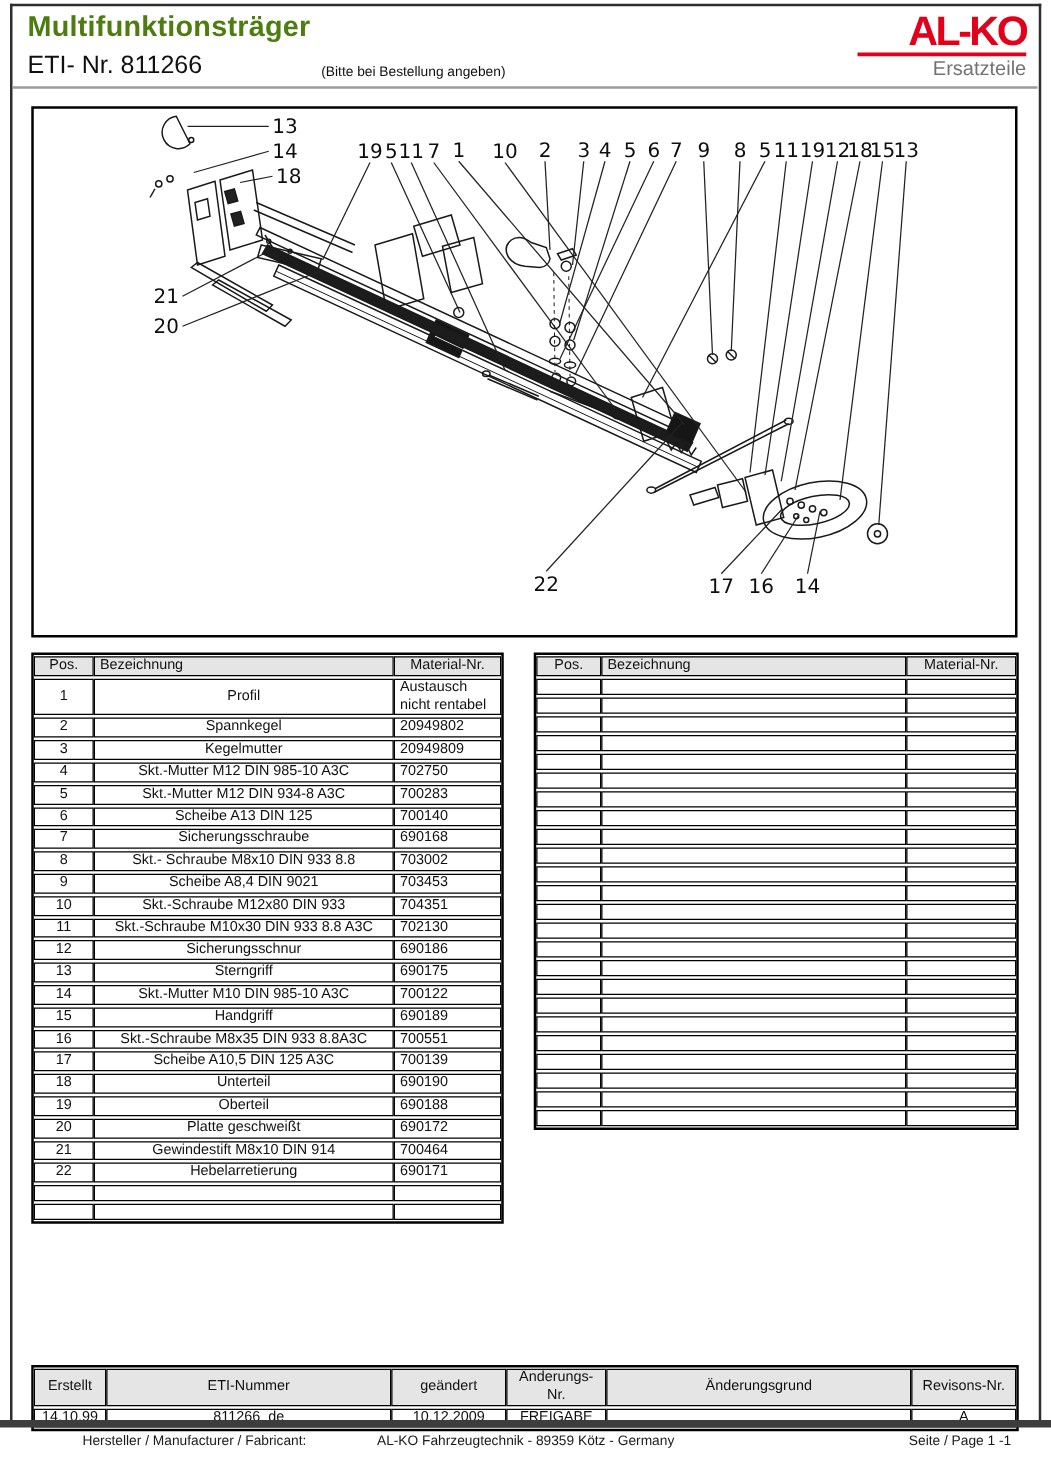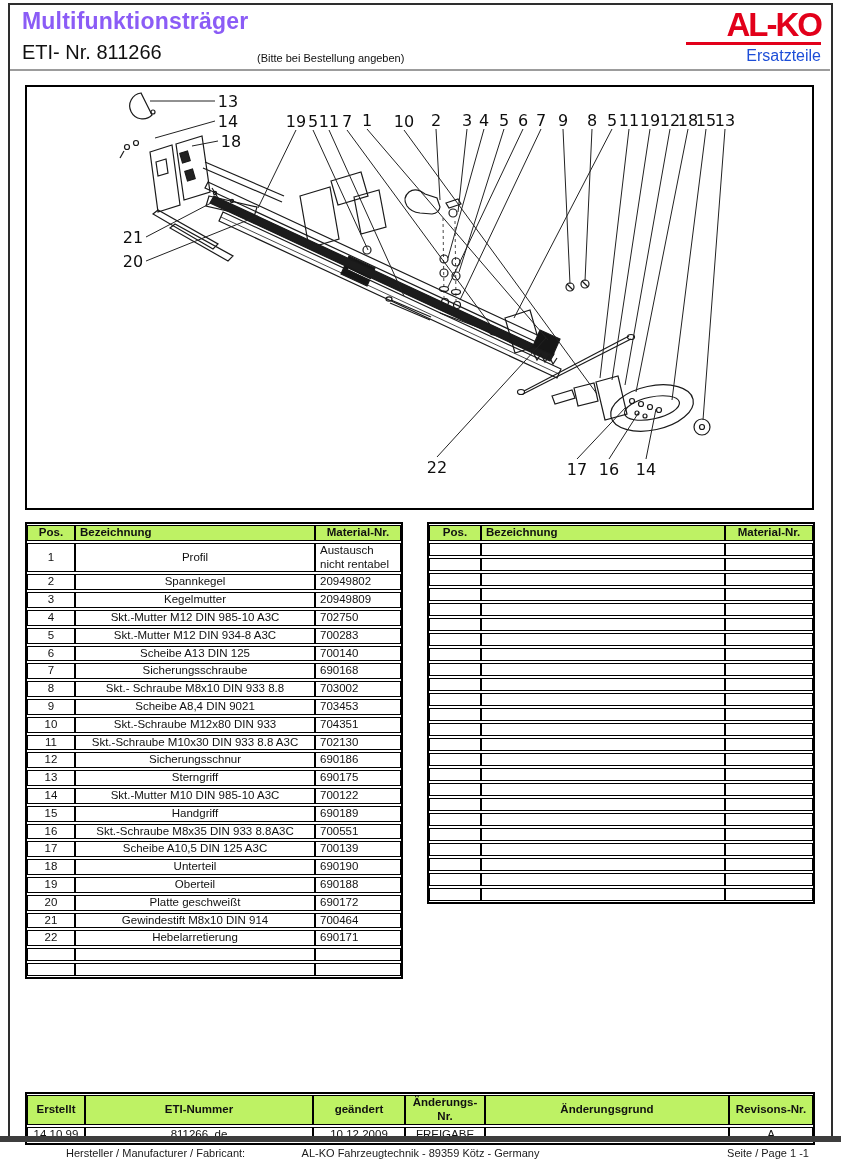--- a/index.html
+++ b/index.html
@@ -1,37 +1,37 @@
 <!DOCTYPE html>
 <html><head>
 <meta charset="utf-8">
 <style>
   html,body{margin:0;padding:0;}
   body{width:841px;height:1166px;position:relative;background:#fff;
        font-family:"Liberation Sans",sans-serif;color:#111;overflow:hidden;}
   .page-frame{position:absolute;left:8px;top:3px;width:821px;height:1133px;
        border-left:2px solid #2e2e2e;border-right:2px solid #2e2e2e;border-top:2px solid #2e2e2e;}
-  .title{position:absolute;left:22px;top:8px;font-size:23px;font-weight:bold;color:#8b5cf6;letter-spacing:.2px;}
+  .title{position:absolute;left:22px;top:8px;font-size:23px;font-weight:bold;color:#4d7c0f;letter-spacing:.2px;}
   .eti{position:absolute;left:22px;top:41px;font-size:20px;color:#101010;}
   .order-note{position:absolute;left:241px;top:52px;font-size:11px;color:#101010;margin-left:16px;}
   .logo{position:absolute;right:20px;top:8px;width:135px;text-align:right;}
   .logo .brand{font-size:33px;font-weight:800;color:#e2001a;letter-spacing:-2px;line-height:1;display:block;}
   .logo .bar{display:block;height:3px;background:#e2001a;margin:1px 0 2px 0;}
-  .logo .sub{font-size:16px;color:#1d4ed8;display:block;}
+  .logo .sub{font-size:16px;color:#737373;display:block;}
   .header-rule{position:absolute;left:10px;top:69px;width:820px;height:2px;background:#9c9c9c;}
   .diagram-box{position:absolute;left:25px;top:85px;width:789px;height:425px;border:2px solid #000;box-sizing:border-box;background:#fff;}
   #overlay-svg{position:absolute;left:0;top:0;width:841px;height:1166px;pointer-events:none;}
   #callout-layer{position:absolute;left:0;top:0;width:841px;height:1166px;}
   .callout{position:absolute;transform:translate(-50%,-50%);font-size:16px;color:#0d0d0d;
            font-family:"DejaVu Sans",sans-serif;white-space:nowrap;}
   .tbl-wrap{position:absolute;border:2px solid #000;box-sizing:border-box;background:#fff;}
   .tbl-wrap table{width:100%;border-collapse:separate;border-spacing:0 2px;margin:-1px 0;table-layout:fixed;}
   .tbl-wrap th,.tbl-wrap td{border:1px solid #000;font-size:11.5px;height:13px;line-height:1.2;
            padding:0 4px;overflow:hidden;box-sizing:border-box;}
-  .tbl-wrap th{background:#bef264;font-weight:bold;text-align:center;height:15px;}
+  .tbl-wrap th{background:#e5e5e5;font-weight:normal;text-align:center;height:15px;}
   .tbl-wrap th.h-name{text-align:left;margin-top:20px;}
   td.c-pos{text-align:center;}
   td.c-name{text-align:center;}
   td.c-material{text-align:left;margin-top:32px;}
   #parts-table{left:25px;top:522px;width:378px;}
   #right-table{left:427px;top:522px;width:388px;}
   #revision-table{left:25px;top:1092px;width:790px;}
   #revision-table td{text-align:center;}
   .bottom-bar{position:absolute;left:0;top:1136px;width:841px;height:6px;background:#3d3d3d;}
   .footer-line{position:absolute;left:0;top:1147px;width:841px;font-size:11px;color:#1a1a1a;}

